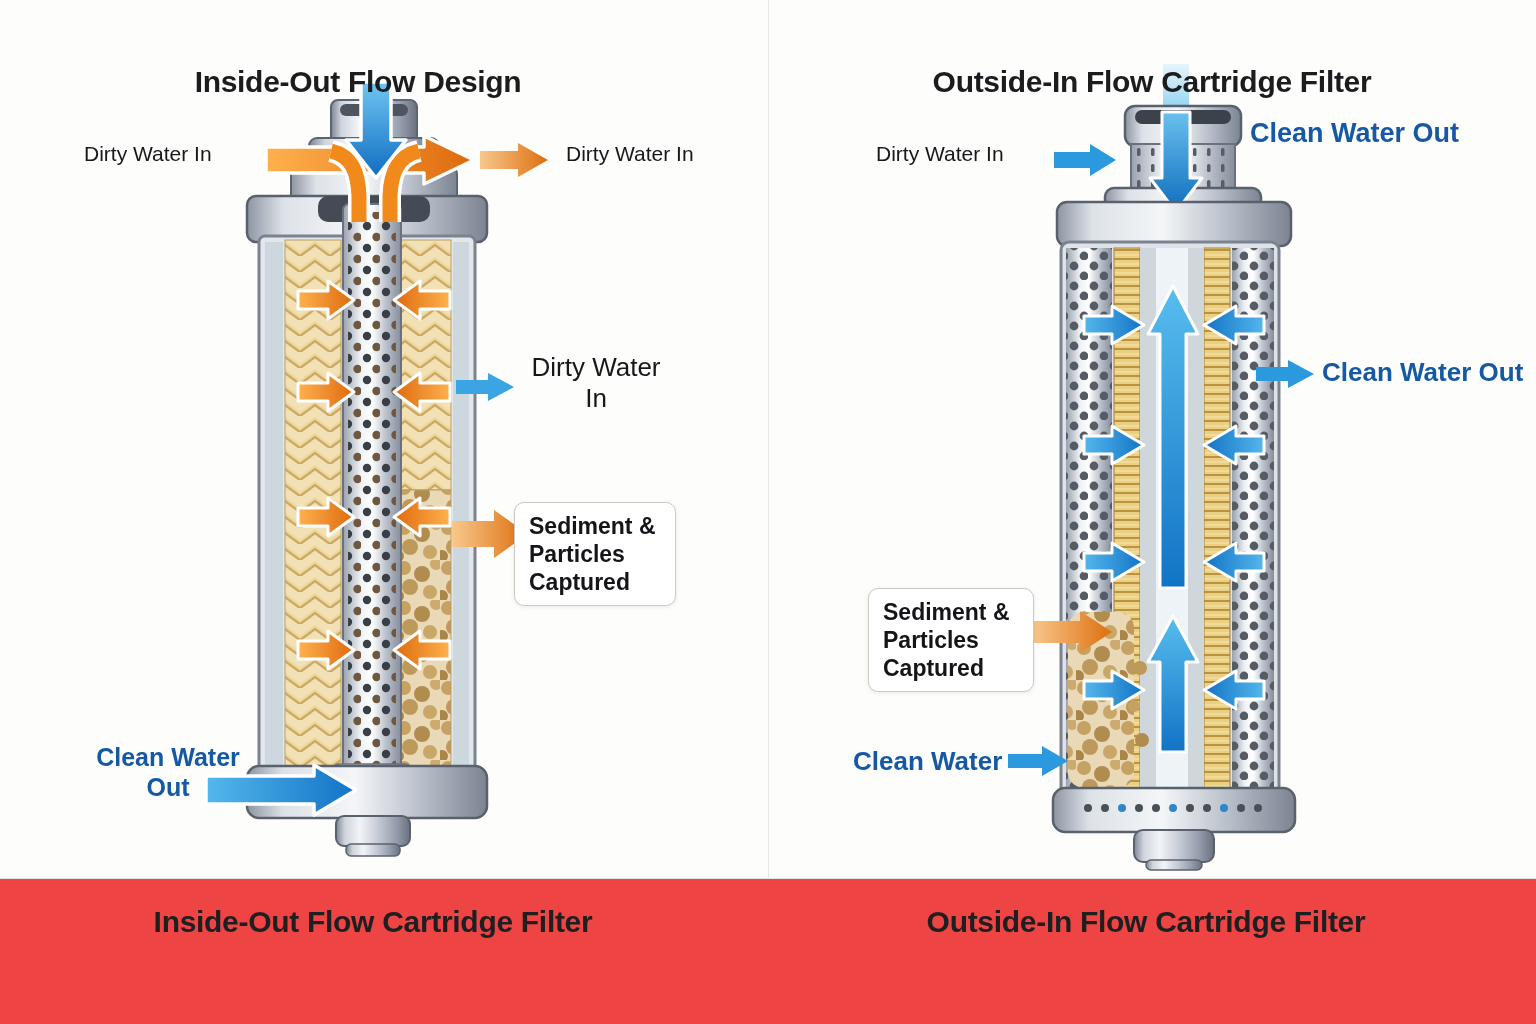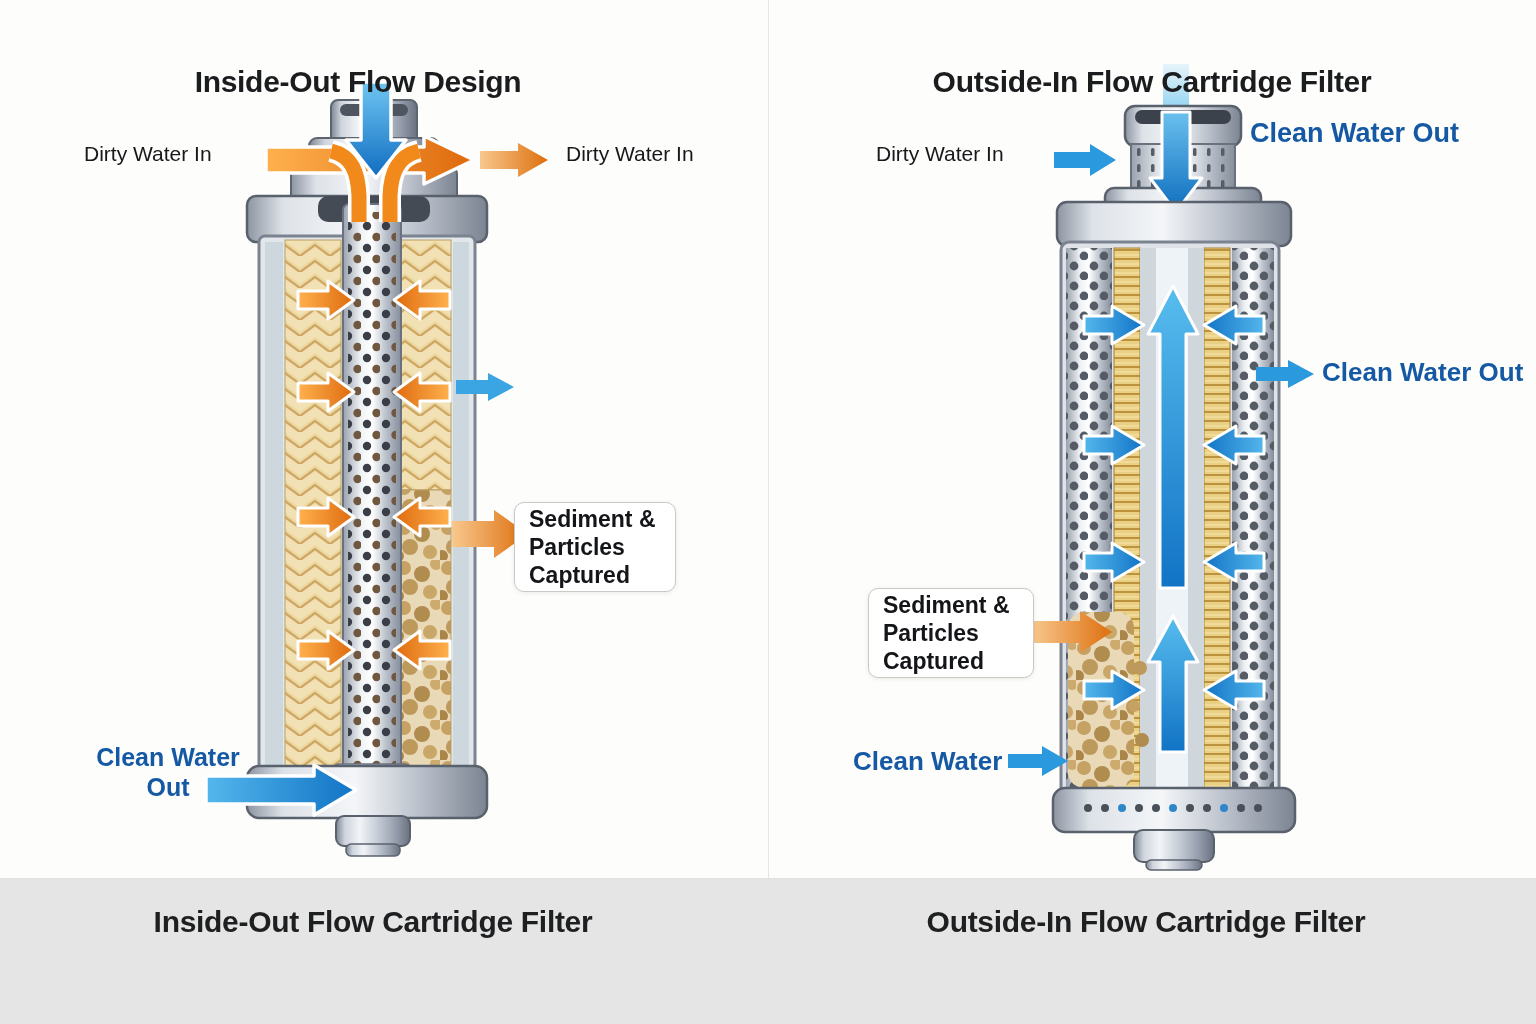--- a/index.html
+++ b/index.html
@@ -7,37 +7,37 @@
     position:relative;width:1536px;height:1024px;overflow:hidden;
     background:#fdfdfc;
     font-family:"Liberation Sans", sans-serif;
     -webkit-font-smoothing:antialiased;
   }
   .panel{position:absolute;top:0;width:768px;height:878px;}
   .panel.left{left:0;}
   .panel.right{left:768px;}
   .divider-v{position:absolute;left:768px;top:0;width:1px;height:878px;background:#e8e6e2;}
   .divider-h{position:absolute;left:0;top:878px;width:1536px;height:1px;background:#e3e1dd;}
-  .footer{position:absolute;left:0;top:879px;width:1536px;height:145px;background:#e5e5e5;}
+  .footer{position:absolute;left:0;top:879px;width:1536px;height:145px;background:#ef4444;}
   .panel-title{
     position:absolute;transform:translateX(-50%);white-space:nowrap;
     font-size:30px;font-weight:700;color:#1b1c1e;letter-spacing:-0.3px;
   }
   .caption{
     position:absolute;transform:translateX(-50%);white-space:nowrap;
     font-size:30px;font-weight:700;color:#1e1f21;letter-spacing:-0.3px;
   }
   .lbl{position:absolute;white-space:nowrap;color:#17181a;}
   .lbl.plain{font-size:21px;font-weight:400;}
   .lbl.blue{color:#1558a4;font-weight:700;text-align:right;}
   .lbl.center{text-align:center;white-space:normal;}
   .callout{
     position:absolute;background:#ffffff;border:1.5px solid #ccc9c4;border-radius:10px;
     box-shadow:0 1px 5px rgba(0,0,0,0.08);
-    padding:2px 14px;color:#141519;font-size:23px;font-weight:700;line-height:28px;
+    padding:9px 14px;color:#141519;font-size:23px;font-weight:700;line-height:28px;
   }
   .callout div{white-space:nowrap;}
   svg{position:absolute;left:0;top:0;display:block;}
 </style>
 </head>
 <body>
 
 <div class="stage">
 
   <section class="panel left">
@@ -172,20 +172,24 @@
       </g>
 
       <polygon points="206,776 314,776 314,765 356,790 314,815 314,804 206,804" fill="url(#LblueH)" stroke="#ffffff" stroke-width="3.5" stroke-linejoin="round"></polygon>
     </svg>
 
     <h2 class="panel-title" style="left:358px;top:40px;">Inside-Out Flow Design</h2>
 
     <div class="lbl plain" style="left:84px;top:142px;">Dirty Water In</div>
     <div class="lbl plain" style="left:566px;top:142px;">Dirty Water In</div>
 
+    <div class="lbl plain center" style="left:518px;top:352px;width:156px;font-size:26px;line-height:31px;">
+      <div>Dirty Water</div>
+      <div>In</div>
+    </div>
 
     <div class="callout" style="left:514px;top:502px;width:132px;">
       <div>Sediment &amp;</div>
       <div>Particles</div>
       <div>Captured</div>
     </div>
 
     <div class="lbl blue center" style="left:88px;top:742px;width:160px;font-size:25px;line-height:30px;">
       <div>Clean Water</div>
       <div>Out</div>

